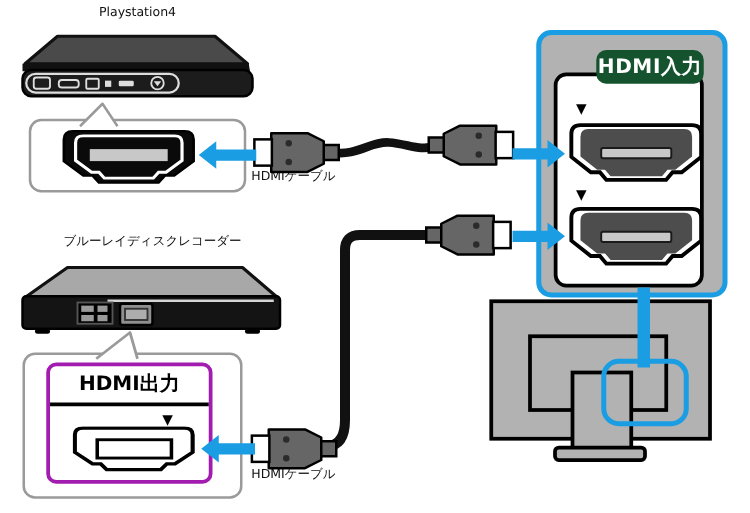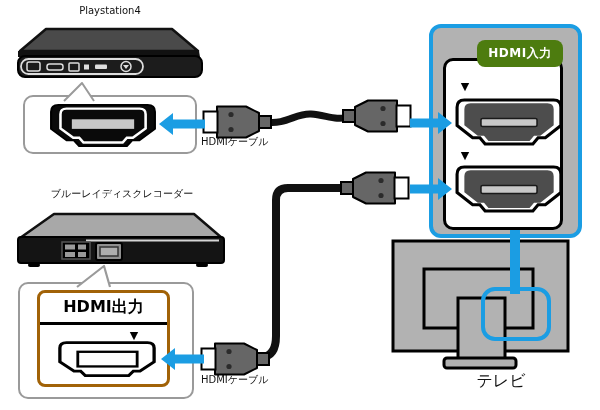--- a/index.html
+++ b/index.html
@@ -7,25 +7,25 @@
           font-family:"DejaVu Sans","Liberation Sans",sans-serif;}
   .abs{position:absolute;}
   .label{color:#111;white-space:nowrap;font-size:10px;line-height:1.2;}
   .center{text-align:center;}
   
   .callout{background:#fff;border:2px solid var(--callout_border);border-radius:10px;}
   
   .input-panel{box-sizing:border-box;background:var(--panel_bg);
                border:4px solid var(--accent);border-radius:12px;}
   .input-inner{box-sizing:border-box;background:#fff;border:3px solid #000;border-radius:10px;}
-  .input-title{background:#4d7c0f;color:#fff;border-radius:8px;display:flex;align-items:center;
-               justify-content:center;font-weight:bold;font-size:12px;letter-spacing:.5px;}
+  .input-title{background:#14532d;color:#fff;border-radius:8px;display:flex;align-items:center;
+               justify-content:center;font-weight:bold;font-size:16px;letter-spacing:.5px;}
   .tri{color:#000;font-size:11px;line-height:1;}
   
-  .out-box{box-sizing:border-box;background:#fff;border:3px solid #a16207;border-radius:8px;}
+  .out-box{box-sizing:border-box;background:#fff;border:3px solid #a21caf;border-radius:8px;}
   .out-head{box-sizing:border-box;height:32px;border-bottom:3px solid #000;display:flex;
             align-items:center;justify-content:center;font-size:16px;font-weight:600;color:#000;}
   svg{display:block;}
 </style>
 </head>
 <body>
 
 <div class="canvas">
 
   <div class="abs label center" style="left:20px;top:5px;width:180px;">Playstation4</div>
@@ -111,21 +111,20 @@
   </svg>
 
   <div class="abs label" style="left:201px;top:374px;">HDMIケーブル</div>
 
   <svg class="abs" style="left:390px;top:238px;" width="185" height="135" viewBox="0 0 185 135">
     <rect x="3" y="3" width="175" height="110" style="fill:var(--panel_bg);stroke:#000;stroke-width:3"></rect>
     <rect x="34" y="31" width="109" height="59" style="fill:var(--panel_bg);stroke:#000;stroke-width:3"></rect>
     <rect x="68" y="60" width="47" height="64" style="fill:var(--panel_bg);stroke:#000;stroke-width:3"></rect>
     <rect x="54" y="120" width="72" height="10" rx="3" style="fill:var(--panel_bg);stroke:#000;stroke-width:3"></rect>
   </svg>
-  <div class="abs label center" style="left:451px;top:371px;width:100px;font-size:16px;">テレビ</div>
 
   <svg class="abs" style="left:0;top:0;pointer-events:none;" width="600" height="410" viewBox="0 0 600 410">
     <defs>
       <g id="plug-left">
         <rect x="55.5" y="11" width="13.5" height="12" style="fill:var(--connector_fill);stroke:#000;stroke-width:2"></rect>
         <path d="M15,1.5 H44 L57,8 V26 L44,32.5 H15 Z" style="fill:var(--connector_fill);stroke:#000;stroke-width:2;stroke-linejoin:round"></path>
         <rect x="1.5" y="6.5" width="14" height="21" style="fill:#fff;stroke:#000;stroke-width:2"></rect>
         <circle cx="29" cy="9.5" r="2.6" style="fill:#2b2b2b"></circle>
         <circle cx="29" cy="24.5" r="2.6" style="fill:#2b2b2b"></circle>
       </g>

